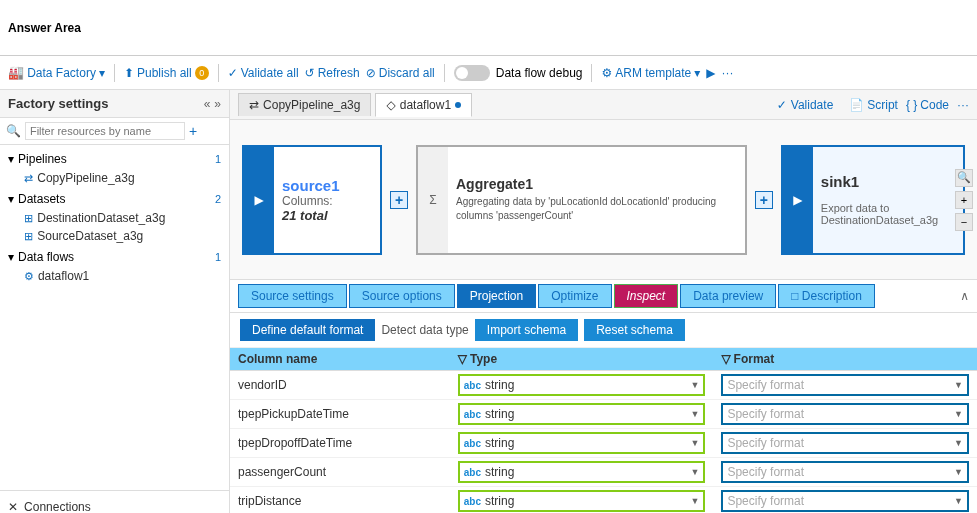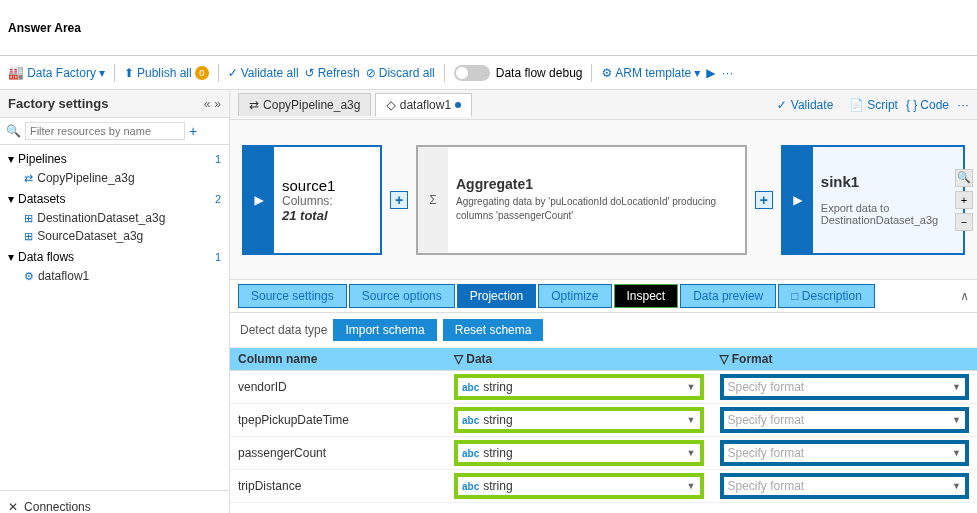--- a/index.html
+++ b/index.html
@@ -190,21 +190,21 @@
       width: 30px;
       background: #106ebe;
       height: 100%;
       display: flex;
       align-items: center;
       justify-content: center;
       color: #fff;
       font-size: 14px;
     }
     .flow-node-body { padding: 8px; flex: 1; }
-    .flow-node-title { font-size: 15px; font-weight: normal; color: #000000; }
+    .flow-node-title { font-size: 15px; font-weight: bold; color: #3b82f6; }
     .flow-node-sub { font-size: 11px; color: #666; }
     .flow-node-sub strong { font-size: 13px; font-weight: bold; color: #333; font-style: italic; }
     .aggregate-node {
       border: 2px solid #aaa;
       background: #fff;
       min-width: 180px;
       height: 110px;
       display: flex;
       align-items: center;
     }
@@ -293,23 +293,24 @@
       color: #106ebe;
       background: #7dd3fc;
       cursor: pointer;
       font-size: 12px;
     }
     .bottom-tab.active {
       background: #106ebe;
       color: #fff;
     }
     .bottom-tab.green-active {
-      background: #000000;
+      background: #be185d;
       color: #fff;
       border-color: #4caf50;
+      font-style: italic;
     }
     .bottom-content { flex: 1; background: #fff; padding: 0; }
 
     
     .schema-actions {
       display: flex;
       align-items: center;
       gap: 6px;
       padding: 6px 10px;
       border-bottom: 1px solid #eee;
@@ -335,34 +336,34 @@
     }
     .schema-table td {
       padding: 3px 8px;
       border-bottom: 1px solid #f0f0f0;
       font-size: 12px;
       color: #333;
     }
     .type-select {
       display: flex;
       align-items: center;
-      border: 4px solid #84cc16;
+      border: 2px solid #84cc16;
       padding: 2px 4px;
       background: #fff;
       gap: 4px;
       font-size: 11px;
       cursor: pointer;
       min-width: 140px;
     }
     .type-icon { color: #1a8ad4; font-size: 10px; font-weight: bold; }
     .dropdown-arrow { margin-left: auto; font-size: 9px; color: #666; }
     .format-select {
       display: flex;
       align-items: center;
-      border: 4px solid #0369a1;
+      border: 2px solid #0369a1;
       padding: 2px 4px;
       background: #fff;
       gap: 12px;
       font-size: 11px;
       cursor: pointer;
       min-width: 140px;
       color: #aaa;
     }
     .th-filter { display: flex; align-items: center; gap: 3px; }
 
@@ -605,40 +606,43 @@
           <span>Data preview</span>
         </div>
         <div class="bottom-tab">
           <span>□</span>
           <span>Description</span>
         </div>
         <span style="margin-left:auto;cursor:pointer;color:#666;">∧</span>
       </div>
 
       <div class="schema-actions">
+        <button class="schema-btn blue">
+          <span>Define default format</span>
+        </button>
         <span style="cursor:pointer;color:#555;">Detect data type</span>
         <button class="schema-btn blue-solid">
           <span>Import schema</span>
         </button>
         <button class="schema-btn blue-solid">
           <span>Reset schema</span>
         </button>
       </div>
 
       <div class="bottom-content">
         <table class="schema-table">
           <thead>
             <tr>
               <th>
                 <span>Column name</span>
               </th>
               <th>
                 <div class="th-filter">
                   <span>▽</span>
-                  <span>Data</span>
+                  <span>Type</span>
                 </div>
               </th>
               <th>
                 <div class="th-filter">
                   <span>▽</span>
                   <span>Format</span>
                 </div>
               </th>
             </tr>
           </thead>
@@ -669,49 +673,65 @@
         </div>
       </td>
       <td>
         <div class="format-select">
           <span>Specify format</span>
           <span class="dropdown-arrow">▼</span>
         </div>
       </td>
     </tr>
               <tr>
-      <td>passengerCount</td>
+      <td>tpepDropoffDateTime</td>
       <td>
         <div class="type-select">
           <span class="type-icon">abc</span>
           <span>string</span>
           <span class="dropdown-arrow">▼</span>
         </div>
       </td>
       <td>
         <div class="format-select">
           <span>Specify format</span>
           <span class="dropdown-arrow">▼</span>
         </div>
       </td>
     </tr>
               <tr>
-      <td>tripDistance</td>
+      <td>passengerCount</td>
       <td>
         <div class="type-select">
           <span class="type-icon">abc</span>
           <span>string</span>
           <span class="dropdown-arrow">▼</span>
         </div>
       </td>
       <td>
         <div class="format-select">
           <span>Specify format</span>
           <span class="dropdown-arrow">▼</span>
         </div>
       </td>
     </tr>
+              <tr>
+      <td>tripDistance</td>
+      <td>
+        <div class="type-select">
+          <span class="type-icon">abc</span>
+          <span>string</span>
+          <span class="dropdown-arrow">▼</span>
+        </div>
+      </td>
+      <td>
+        <div class="format-select">
+          <span>Specify format</span>
+          <span class="dropdown-arrow">▼</span>
+        </div>
+      </td>
+    </tr>
             </tbody>
         </table>
       </div>
     </div>
   </div>
 </div>
 
 </body></html>

